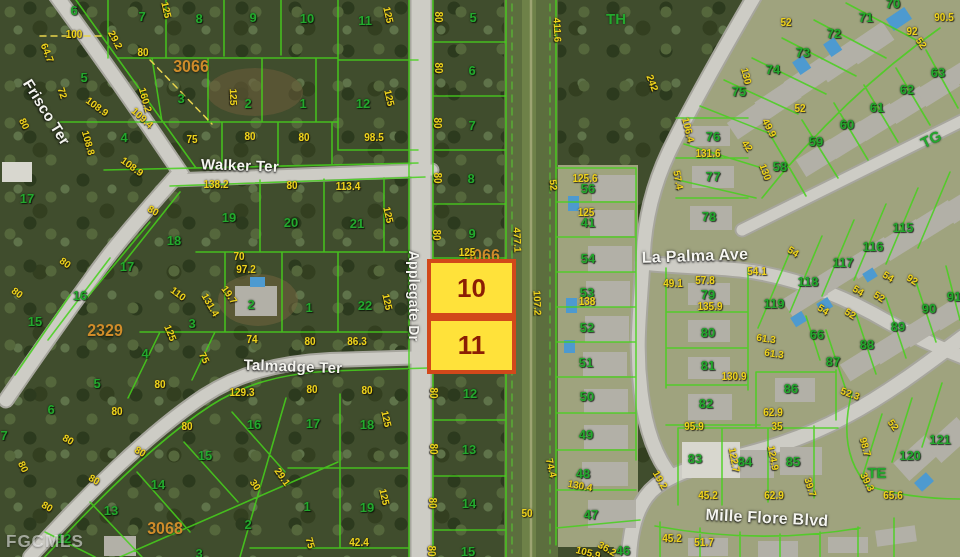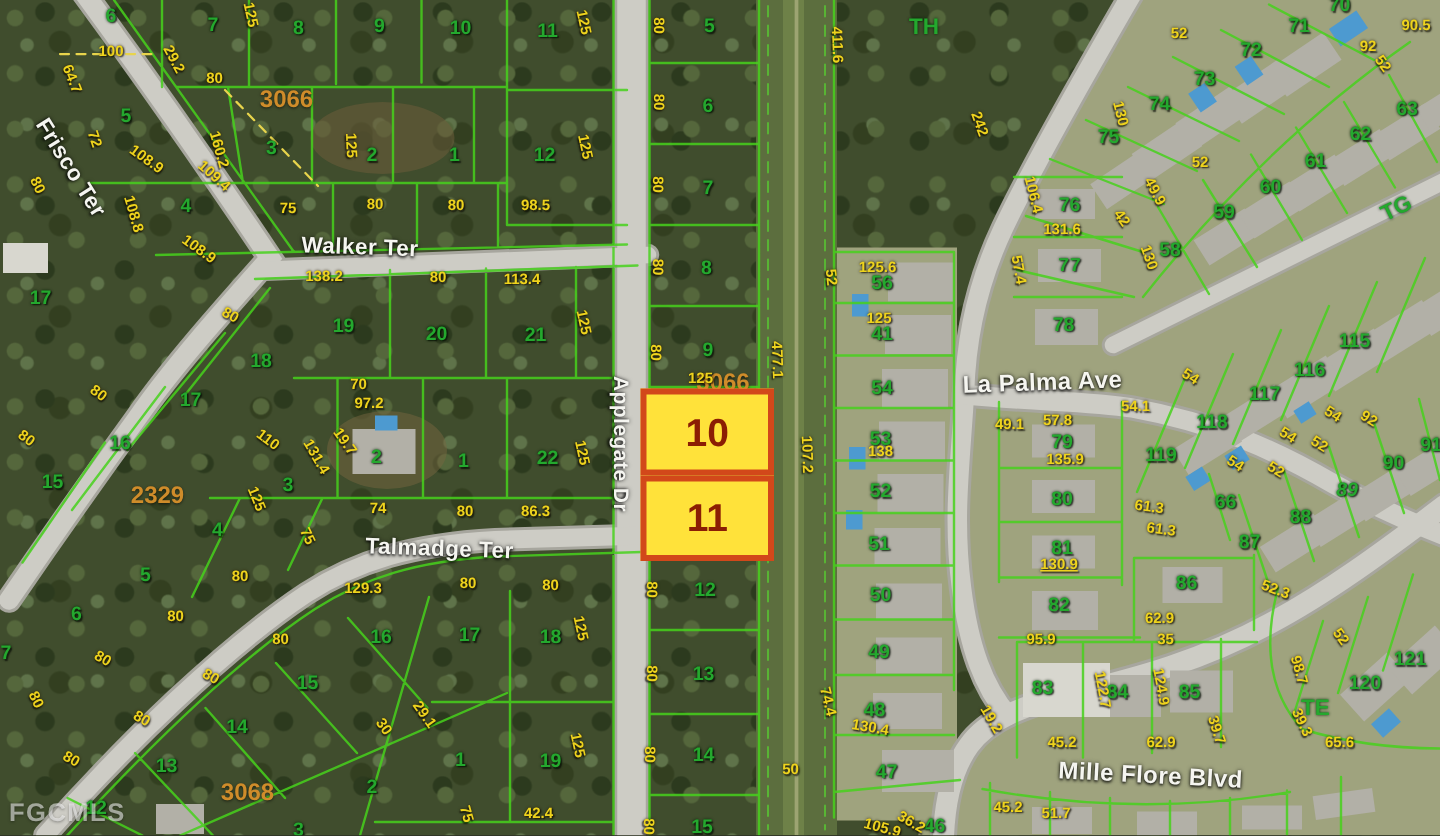--- a/index.html
+++ b/index.html
@@ -269,21 +269,21 @@
       <div class="lbl lot" style="left: 873px; top: 246px; transform: translate(-50%, -50%) rotate(0deg);">116</div>
       <div class="lbl lot" style="left: 843px; top: 262px; transform: translate(-50%, -50%) rotate(0deg);">117</div>
       <div class="lbl lot" style="left: 808px; top: 281px; transform: translate(-50%, -50%) rotate(0deg);">118</div>
       <div class="lbl lot" style="left: 774px; top: 303px; transform: translate(-50%, -50%) rotate(0deg);">119</div>
       <div class="lbl lot" style="left: 708px; top: 294px; transform: translate(-50%, -50%) rotate(0deg);">79</div>
       <div class="lbl lot" style="left: 708px; top: 332px; transform: translate(-50%, -50%) rotate(0deg);">80</div>
       <div class="lbl lot" style="left: 708px; top: 365px; transform: translate(-50%, -50%) rotate(0deg);">81</div>
       <div class="lbl lot" style="left: 817px; top: 334px; transform: translate(-50%, -50%) rotate(0deg);">66</div>
       <div class="lbl lot" style="left: 833px; top: 361px; transform: translate(-50%, -50%) rotate(0deg);">87</div>
       <div class="lbl lot" style="left: 867px; top: 344px; transform: translate(-50%, -50%) rotate(0deg);">88</div>
-      <div class="lbl lot" style="left: 898px; top: 326px; transform: translate(-50%, -50%) rotate(0deg); font-style: italic;">89</div>
+      <div class="lbl lot" style="left: 898px; top: 326px; transform: translate(-50%, -50%) rotate(0deg);">89</div>
       <div class="lbl lot" style="left: 929px; top: 308px; transform: translate(-50%, -50%) rotate(0deg);">90</div>
       <div class="lbl lot" style="left: 954px; top: 296px; transform: translate(-50%, -50%) rotate(0deg);">91</div>
       <div class="lbl lot" style="left: 791px; top: 388px; transform: translate(-50%, -50%) rotate(0deg);">86</div>
       <div class="lbl lot" style="left: 706px; top: 403px; transform: translate(-50%, -50%) rotate(0deg);">82</div>
       <div class="lbl lot" style="left: 695px; top: 458px; transform: translate(-50%, -50%) rotate(0deg);">83</div>
       <div class="lbl lot" style="left: 745px; top: 461px; transform: translate(-50%, -50%) rotate(0deg);">84</div>
       <div class="lbl lot" style="left: 793px; top: 461px; transform: translate(-50%, -50%) rotate(0deg);">85</div>
       <div class="lbl lot" style="left: 910px; top: 455px; transform: translate(-50%, -50%) rotate(0deg);">120</div>
       <div class="lbl lot" style="left: 940px; top: 439px; transform: translate(-50%, -50%) rotate(0deg);">121</div>
       <div class="lbl dim" style="left: 74px; top: 35px; transform: translate(-50%, -50%) rotate(0deg);">100</div>
@@ -298,21 +298,21 @@
       <div class="lbl dim" style="left: 88px; top: 143px; transform: translate(-50%, -50%) rotate(74deg);">108.8</div>
       <div class="lbl dim" style="left: 132px; top: 167px; transform: translate(-50%, -50%) rotate(36deg);">108.9</div>
       <div class="lbl dim" style="left: 233px; top: 97px; transform: translate(-50%, -50%) rotate(88deg);">125</div>
       <div class="lbl dim" style="left: 192px; top: 140px; transform: translate(-50%, -50%) rotate(0deg);">75</div>
       <div class="lbl dim" style="left: 250px; top: 137px; transform: translate(-50%, -50%) rotate(0deg);">80</div>
       <div class="lbl dim" style="left: 304px; top: 138px; transform: translate(-50%, -50%) rotate(0deg);">80</div>
       <div class="lbl dim" style="left: 24px; top: 124px; transform: translate(-50%, -50%) rotate(64deg);">80</div>
       <div class="lbl dim" style="left: 216px; top: 185px; transform: translate(-50%, -50%) rotate(0deg);">138.2</div>
       <div class="lbl dim" style="left: 292px; top: 186px; transform: translate(-50%, -50%) rotate(0deg);">80</div>
       <div class="lbl dim" style="left: 348px; top: 187px; transform: translate(-50%, -50%) rotate(0deg);">113.4</div>
-      <div class="lbl dim" style="left: 357px; top: 138px; transform: translate(-50%, -50%) rotate(0deg);">98.5</div>
+      <div class="lbl dim" style="left: 374px; top: 138px; transform: translate(-50%, -50%) rotate(0deg);">98.5</div>
       <div class="lbl dim" style="left: 388px; top: 15px; transform: translate(-50%, -50%) rotate(78deg);">125</div>
       <div class="lbl dim" style="left: 389px; top: 98px; transform: translate(-50%, -50%) rotate(78deg);">125</div>
       <div class="lbl dim" style="left: 438px; top: 17px; transform: translate(-50%, -50%) rotate(90deg);">80</div>
       <div class="lbl dim" style="left: 438px; top: 68px; transform: translate(-50%, -50%) rotate(90deg);">80</div>
       <div class="lbl dim" style="left: 437px; top: 123px; transform: translate(-50%, -50%) rotate(90deg);">80</div>
       <div class="lbl dim" style="left: 437px; top: 178px; transform: translate(-50%, -50%) rotate(90deg);">80</div>
       <div class="lbl dim" style="left: 436px; top: 235px; transform: translate(-50%, -50%) rotate(90deg);">80</div>
       <div class="lbl dim" style="left: 467px; top: 253px; transform: translate(-50%, -50%) rotate(0deg);">125</div>
       <div class="lbl dim" style="left: 517px; top: 240px; transform: translate(-50%, -50%) rotate(88deg);">477.1</div>
       <div class="lbl dim" style="left: 537px; top: 303px; transform: translate(-50%, -50%) rotate(88deg);">107.2</div>
@@ -377,21 +377,21 @@
       <div class="lbl dim" style="left: 710px; top: 307px; transform: translate(-50%, -50%) rotate(0deg);">135.9</div>
       <div class="lbl dim" style="left: 766px; top: 339px; transform: translate(-50%, -50%) rotate(8deg);">61.3</div>
       <div class="lbl dim" style="left: 774px; top: 354px; transform: translate(-50%, -50%) rotate(8deg);">61.3</div>
       <div class="lbl dim" style="left: 793px; top: 252px; transform: translate(-50%, -50%) rotate(32deg);">54</div>
       <div class="lbl dim" style="left: 858px; top: 291px; transform: translate(-50%, -50%) rotate(32deg);">54</div>
       <div class="lbl dim" style="left: 823px; top: 310px; transform: translate(-50%, -50%) rotate(32deg);">54</div>
       <div class="lbl dim" style="left: 888px; top: 277px; transform: translate(-50%, -50%) rotate(32deg);">54</div>
       <div class="lbl dim" style="left: 879px; top: 297px; transform: translate(-50%, -50%) rotate(32deg);">52</div>
       <div class="lbl dim" style="left: 850px; top: 314px; transform: translate(-50%, -50%) rotate(32deg);">52</div>
       <div class="lbl dim" style="left: 912px; top: 280px; transform: translate(-50%, -50%) rotate(32deg);">92</div>
-      <div class="lbl dim" style="left: 706px; top: 377px; transform: translate(-50%, -50%) rotate(0deg); text-decoration: underline;">130.9</div>
+      <div class="lbl dim" style="left: 734px; top: 377px; transform: translate(-50%, -50%) rotate(0deg);">130.9</div>
       <div class="lbl dim" style="left: 694px; top: 427px; transform: translate(-50%, -50%) rotate(0deg);">95.9</div>
       <div class="lbl dim" style="left: 734px; top: 460px; transform: translate(-50%, -50%) rotate(80deg);">122.7</div>
       <div class="lbl dim" style="left: 773px; top: 458px; transform: translate(-50%, -50%) rotate(80deg);">124.9</div>
       <div class="lbl dim" style="left: 773px; top: 413px; transform: translate(-50%, -50%) rotate(0deg);">62.9</div>
       <div class="lbl dim" style="left: 777px; top: 427px; transform: translate(-50%, -50%) rotate(0deg);">35</div>
       <div class="lbl dim" style="left: 774px; top: 496px; transform: translate(-50%, -50%) rotate(0deg);">62.9</div>
       <div class="lbl dim" style="left: 810px; top: 487px; transform: translate(-50%, -50%) rotate(72deg);">39.7</div>
       <div class="lbl dim" style="left: 708px; top: 496px; transform: translate(-50%, -50%) rotate(0deg);">45.2</div>
       <div class="lbl dim" style="left: 660px; top: 480px; transform: translate(-50%, -50%) rotate(60deg);">19.2</div>
       <div class="lbl dim" style="left: 672px; top: 539px; transform: translate(-50%, -50%) rotate(0deg);">45.2</div>

